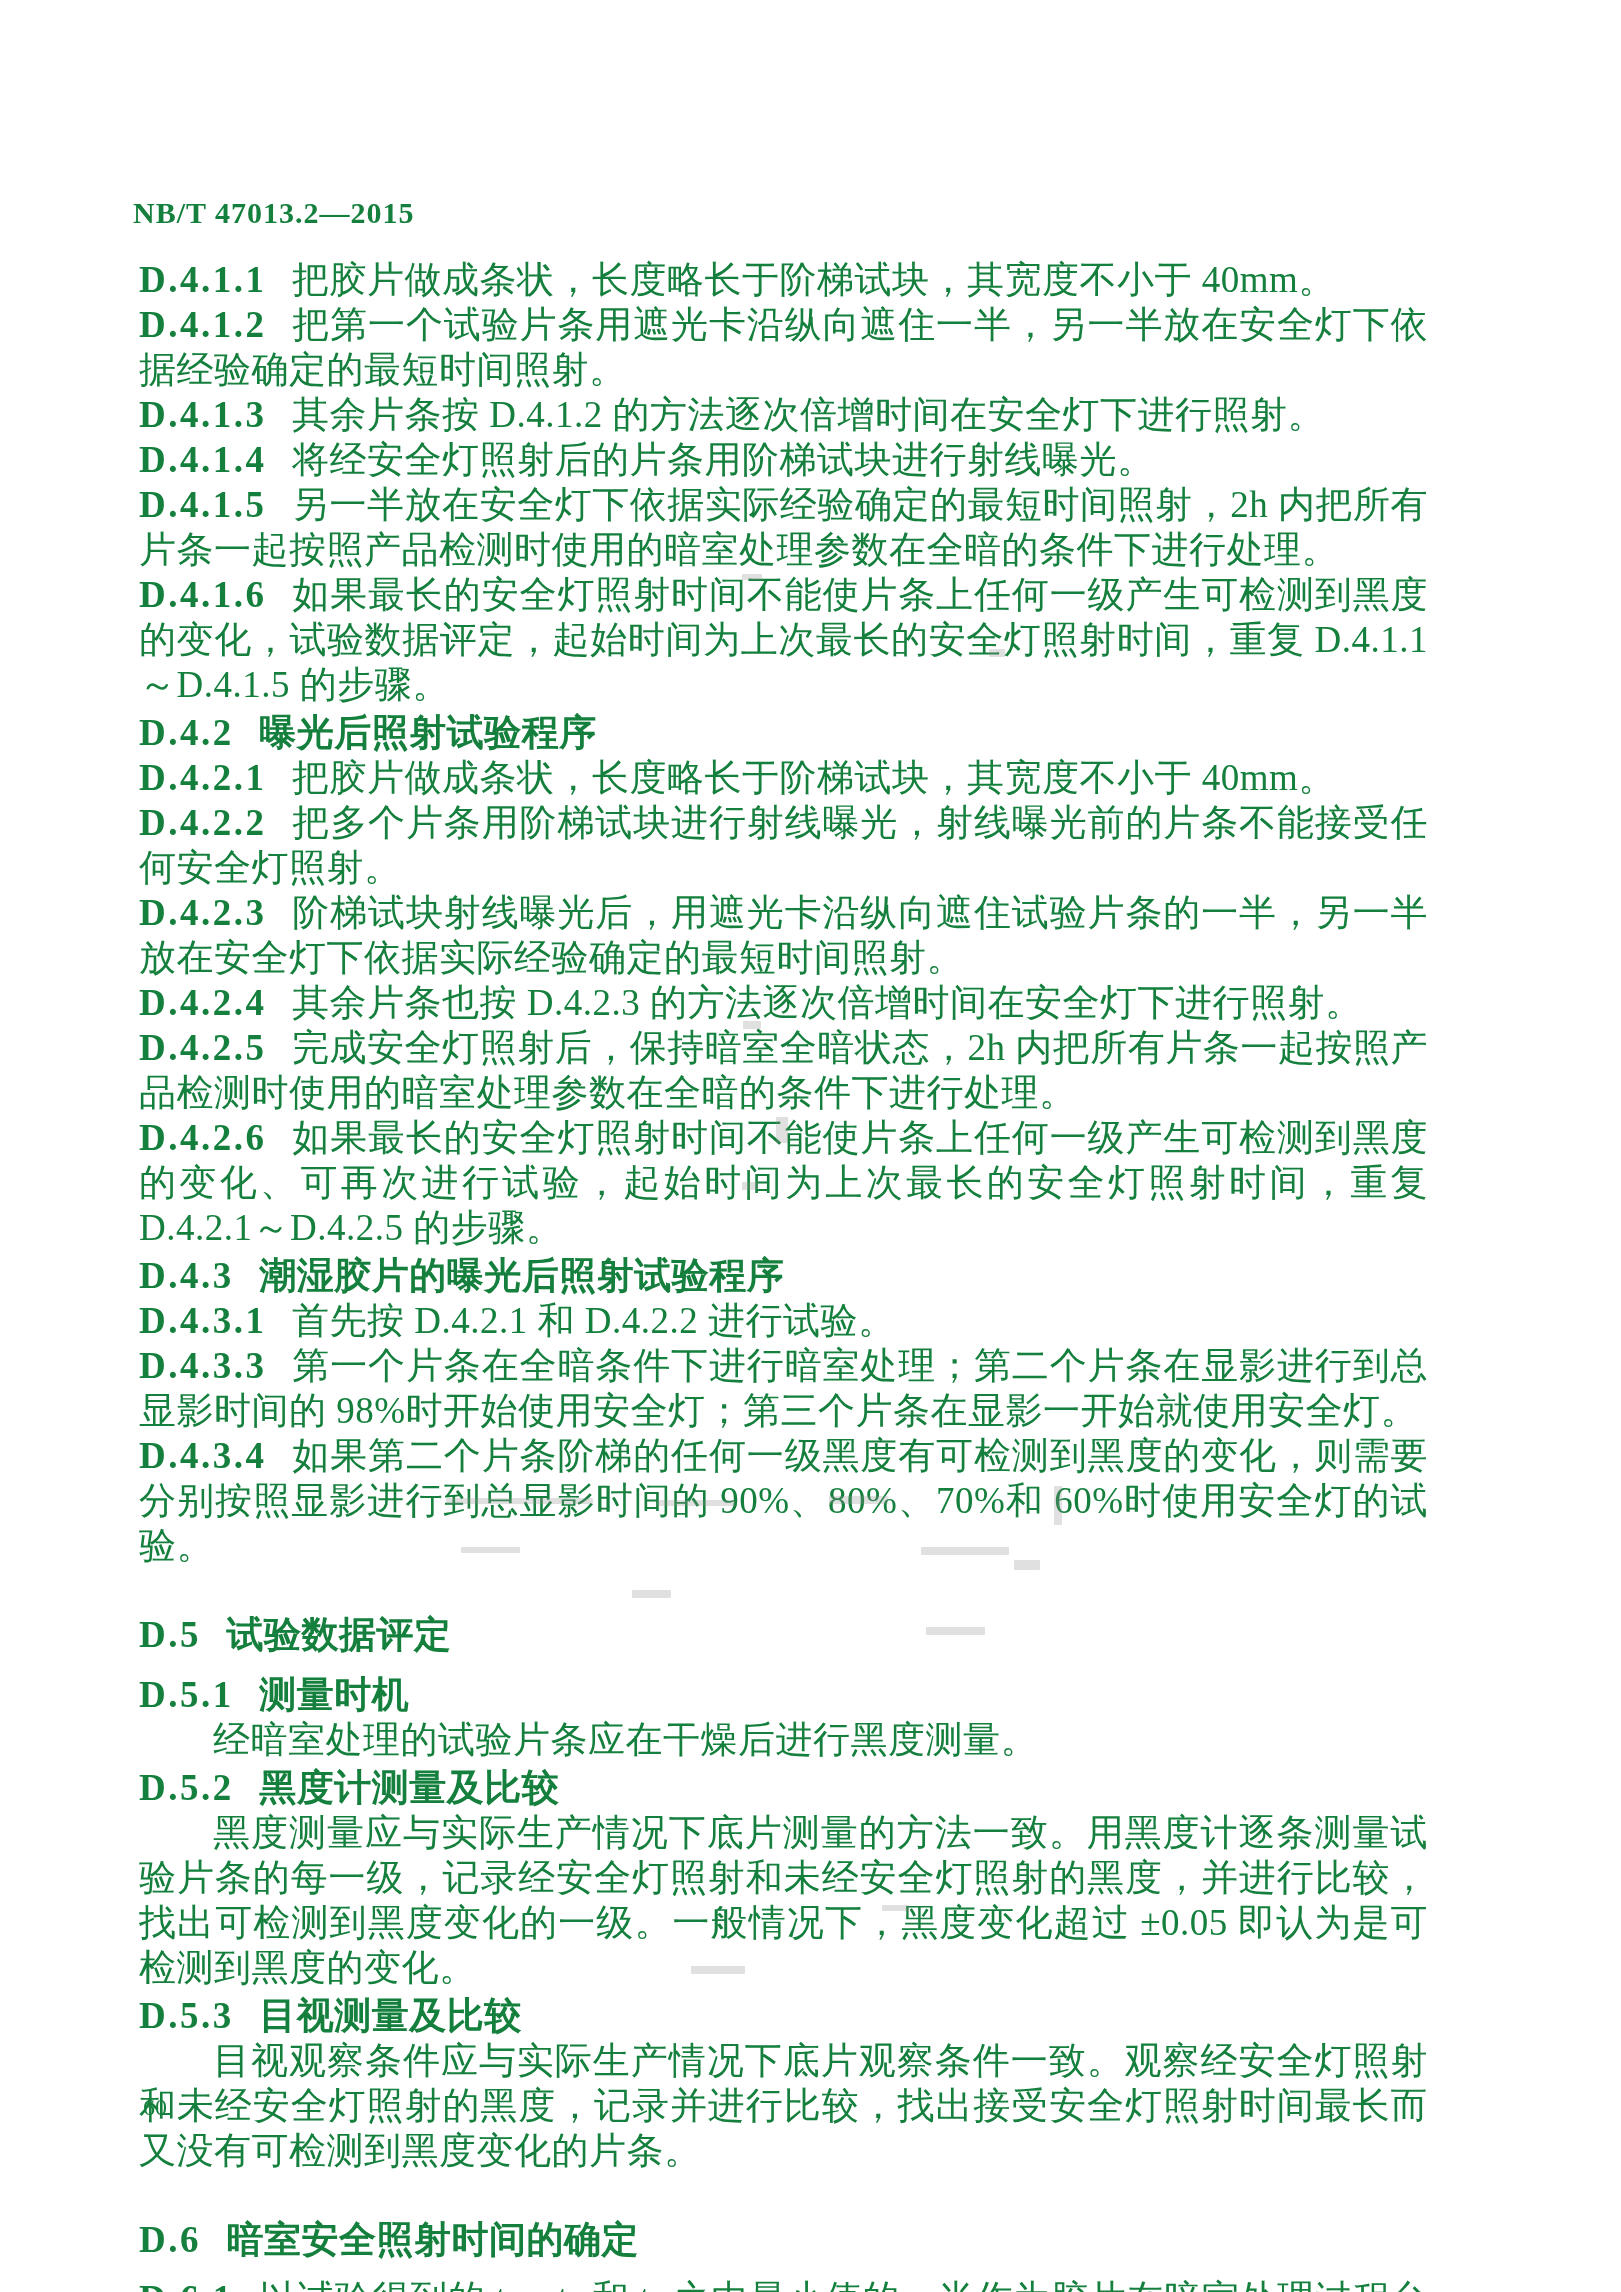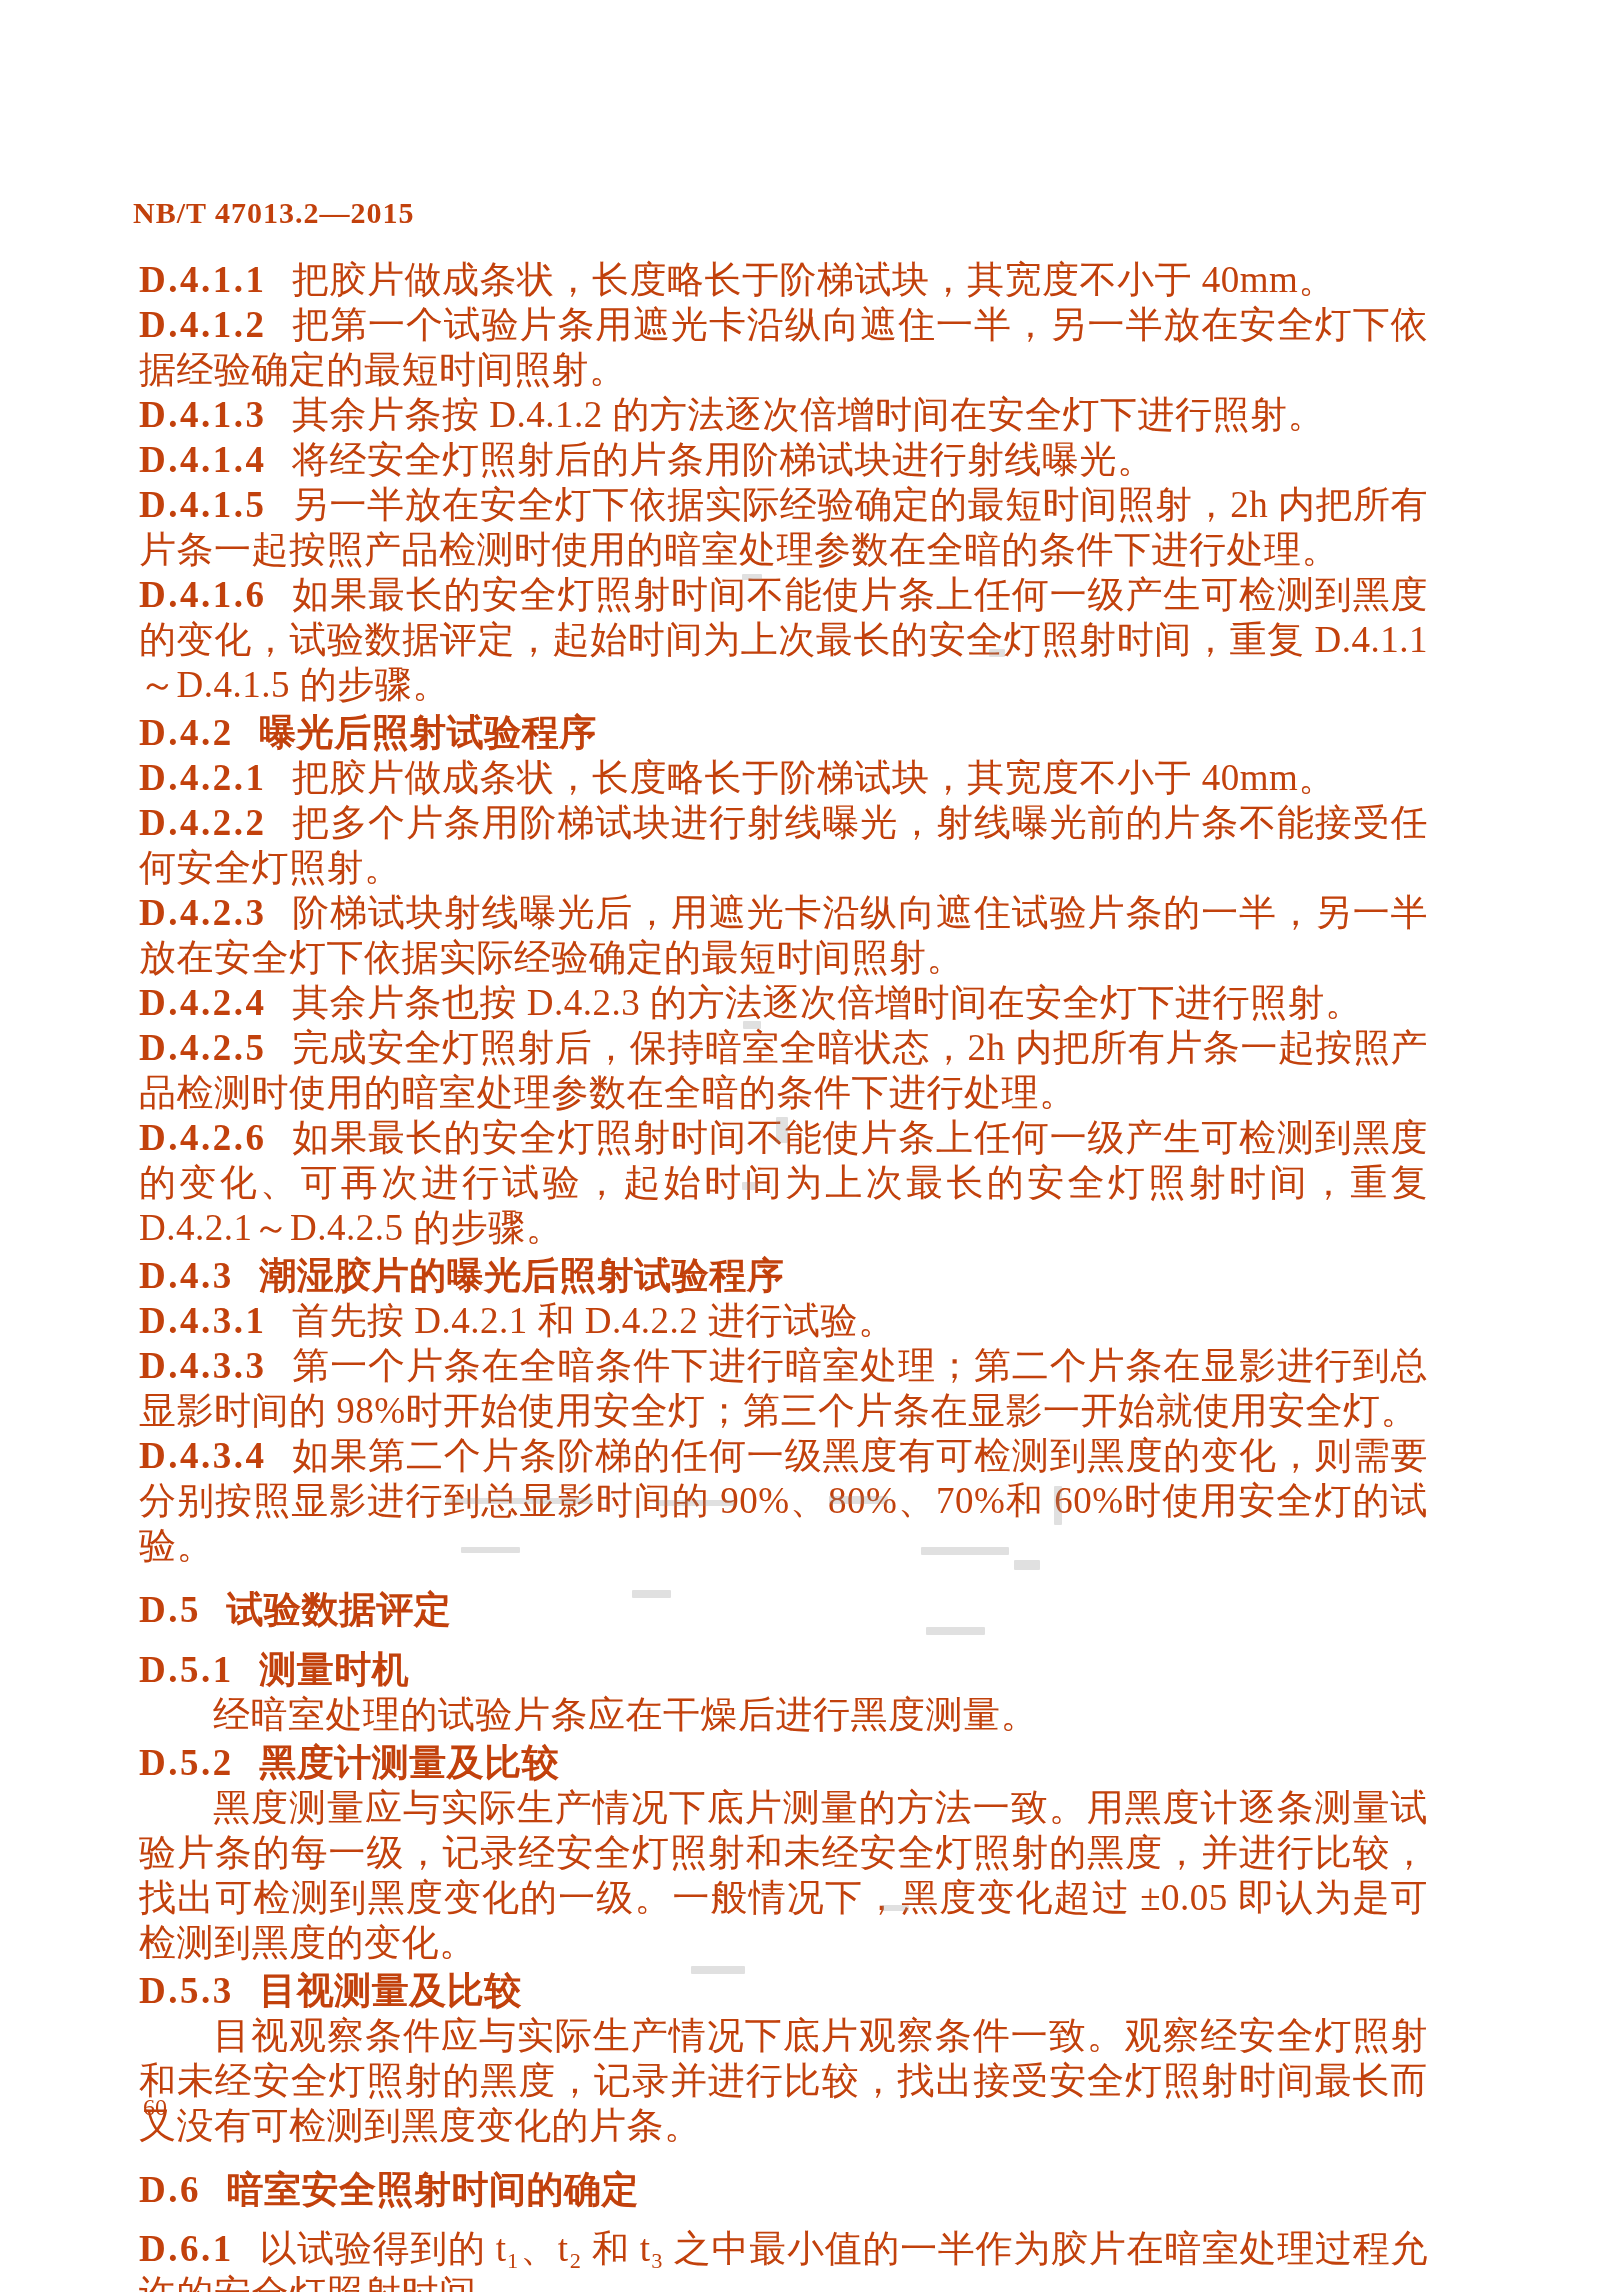--- a/index.html
+++ b/index.html
@@ -7,21 +7,21 @@
     padding: 0;
     background: #ffffff;
   }
   .page {
     position: relative;
     width: 1621px;
     height: 2293px;
     background: #ffffff;
     overflow: hidden;
     font-family: "Liberation Serif", "DejaVu Serif", serif;
-    color: #c2410c;
+    color: #15803d;
   }
   .doc-header {
     position: absolute;
     left: 133px;
     top: 196px;
     font-size: 30px;
     font-weight: bold;
     letter-spacing: 1px;
     white-space: nowrap;
   }
@@ -38,21 +38,21 @@
     text-align: justify;
     letter-spacing: 0.5px;
   }
   .block .label {
     font-weight: bold;
     letter-spacing: 2.5px;
     margin-right: 25.5px;
     white-space: nowrap;
   }
   .block.heading { font-weight: bold; margin-top: 3px; }
-  .block.section { font-weight: bold; margin-top: 19px; margin-bottom: 14.7px; }
+  .block.section { font-weight: bold; margin-top: 44px; margin-bottom: 14.7px; }
   .block.para   { text-indent: 2em; }
   .page-number {
     position: absolute;
     left: 143px;
     top: 2094px;
     font-size: 24px;
   }
   
   .artifact {
     position: absolute;

